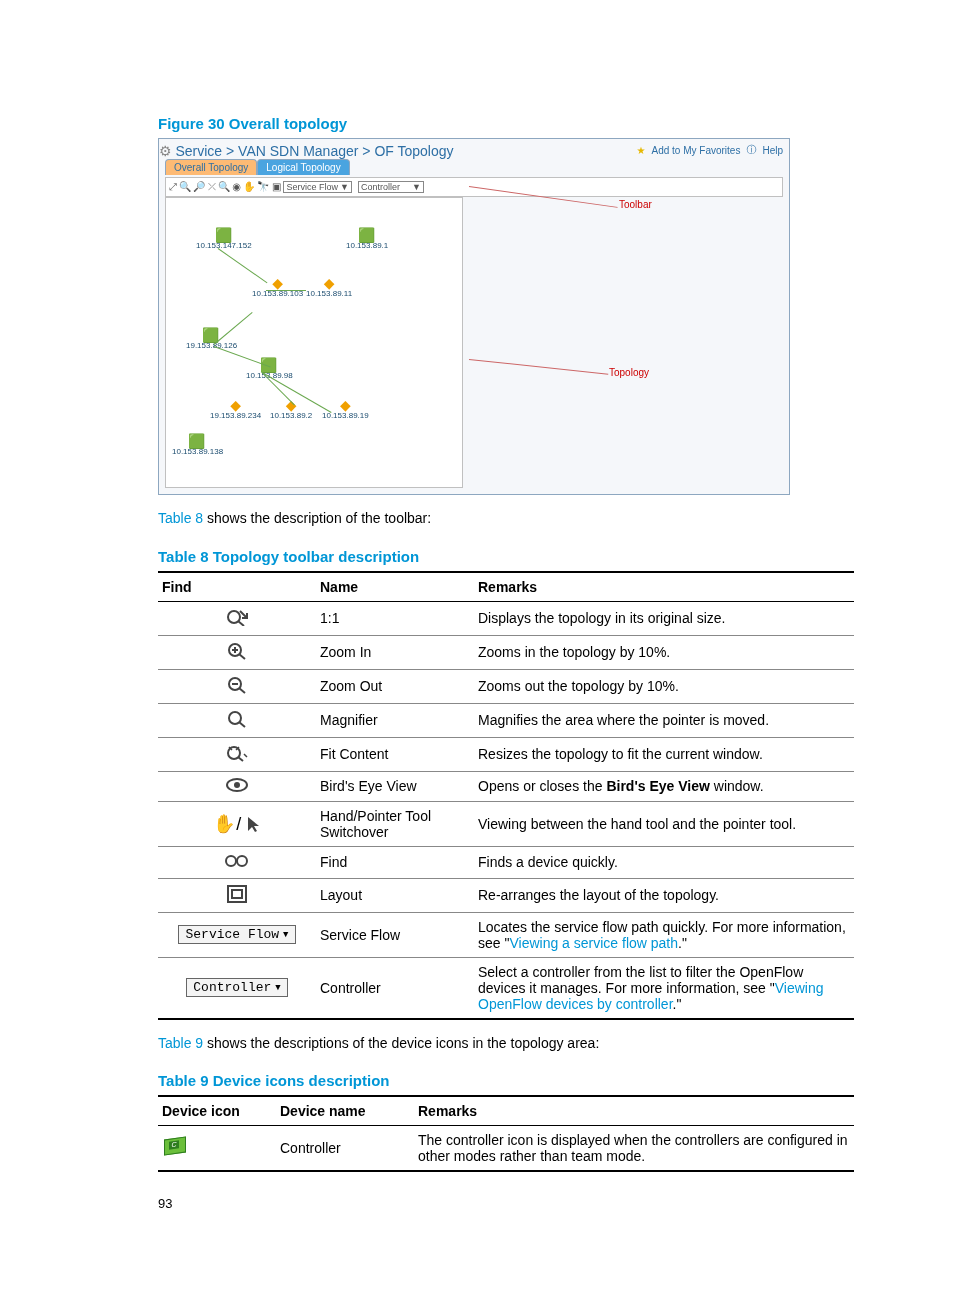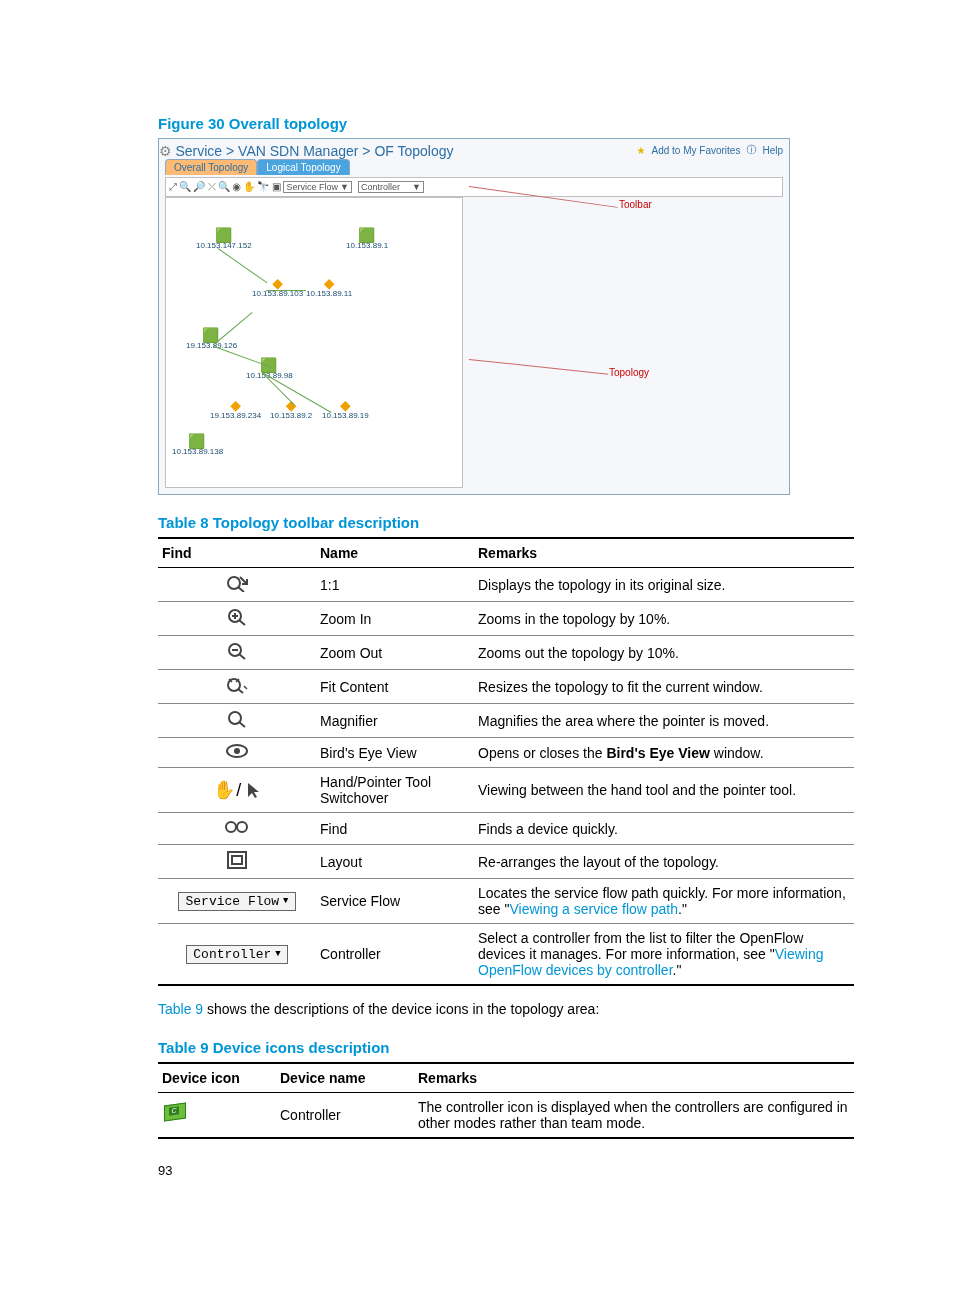--- a/index.html
+++ b/index.html
@@ -189,20 +189,23 @@
       <div class="lnk" style="left:96px;top:174px;width:46px;transform:rotate(45deg);"></div>
       <div class="lnk" style="left:96px;top:174px;width:80px;transform:rotate(30deg);"></div>
     </div>
 
     <div class="redline" style="left:310px;top:47px;width:150px;transform:rotate(8deg);"></div>
     <div class="right-note" style="left:460px;top:60px;">Toolbar</div>
     <div class="redline" style="left:310px;top:220px;width:140px;transform:rotate(6deg);"></div>
     <div class="right-note" style="left:450px;top:228px;">Topology</div>
   </div>
 
+  <p class="para">
+    <span class="link">Table 8</span><span> shows the description of the toolbar:</span>
+  </p>
 
   <div class="tbl-title">Table 8 Topology toolbar description</div>
 
   <table class="data">
     <thead>
         <tr>
       <th>Find</th>
       <th style="width:150px;">Name</th>
       <th>Remarks</th>
     </tr>
@@ -231,37 +234,37 @@
         <tr>
           <td class="icon-cell"><svg width="20" height="18">
               <circle cx="8" cy="8" r="6" fill="none" stroke="#444" stroke-width="2"></circle>
               <line x1="5" y1="8" x2="11" y2="8" stroke="#444" stroke-width="2"></line>
               <line x1="12" y1="12" x2="18" y2="17" stroke="#444" stroke-width="2"></line>
             </svg></td>
           <td>Zoom Out</td>
           <td>Zooms out the topology by 10%.</td>
         </tr>
         <tr>
+          <td class="icon-cell"><svg width="20" height="18">
+              <circle cx="8" cy="8" r="6" fill="none" stroke="#444" stroke-width="2"></circle>
+              <line x1="12" y1="12" x2="18" y2="17" stroke="#444" stroke-width="2"></line>
+            </svg></td>
+          <td>Magnifier</td>
+          <td>Magnifies the area where the pointer is moved.</td>
+        </tr>
+        <tr>
           <td class="icon-cell"><svg width="22" height="18">
               <circle cx="8" cy="9" r="6" fill="none" stroke="#444" stroke-width="2"></circle>
               <line x1="12" y1="13" x2="17" y2="17" stroke="#444" stroke-width="2"></line>
               <line x1="3" y1="3" x2="6" y2="6" stroke="#444" stroke-width="1.5"></line>
               <line x1="13" y1="3" x2="10" y2="6" stroke="#444" stroke-width="1.5"></line>
               <line x1="18" y1="10" x2="21" y2="13" stroke="#444" stroke-width="1.5"></line>
             </svg></td>
           <td>Fit Content</td>
           <td>Resizes the topology to fit the current window.</td>
-        </tr>
-        <tr>
-          <td class="icon-cell"><svg width="20" height="18">
-              <circle cx="8" cy="8" r="6" fill="none" stroke="#444" stroke-width="2"></circle>
-              <line x1="12" y1="12" x2="18" y2="17" stroke="#444" stroke-width="2"></line>
-            </svg></td>
-          <td>Magnifier</td>
-          <td>Magnifies the area where the pointer is moved.</td>
         </tr>
         <tr>
           <td class="icon-cell"><svg width="22" height="14">
               <ellipse cx="11" cy="7" rx="10" ry="6" fill="none" stroke="#444" stroke-width="2"></ellipse>
               <circle cx="11" cy="7" r="3" fill="#444"></circle>
             </svg></td>
           <td>Bird's Eye View</td>
           <td>Opens or closes the <b>Bird's Eye View</b> window.</td>
         </tr>
         <tr>

